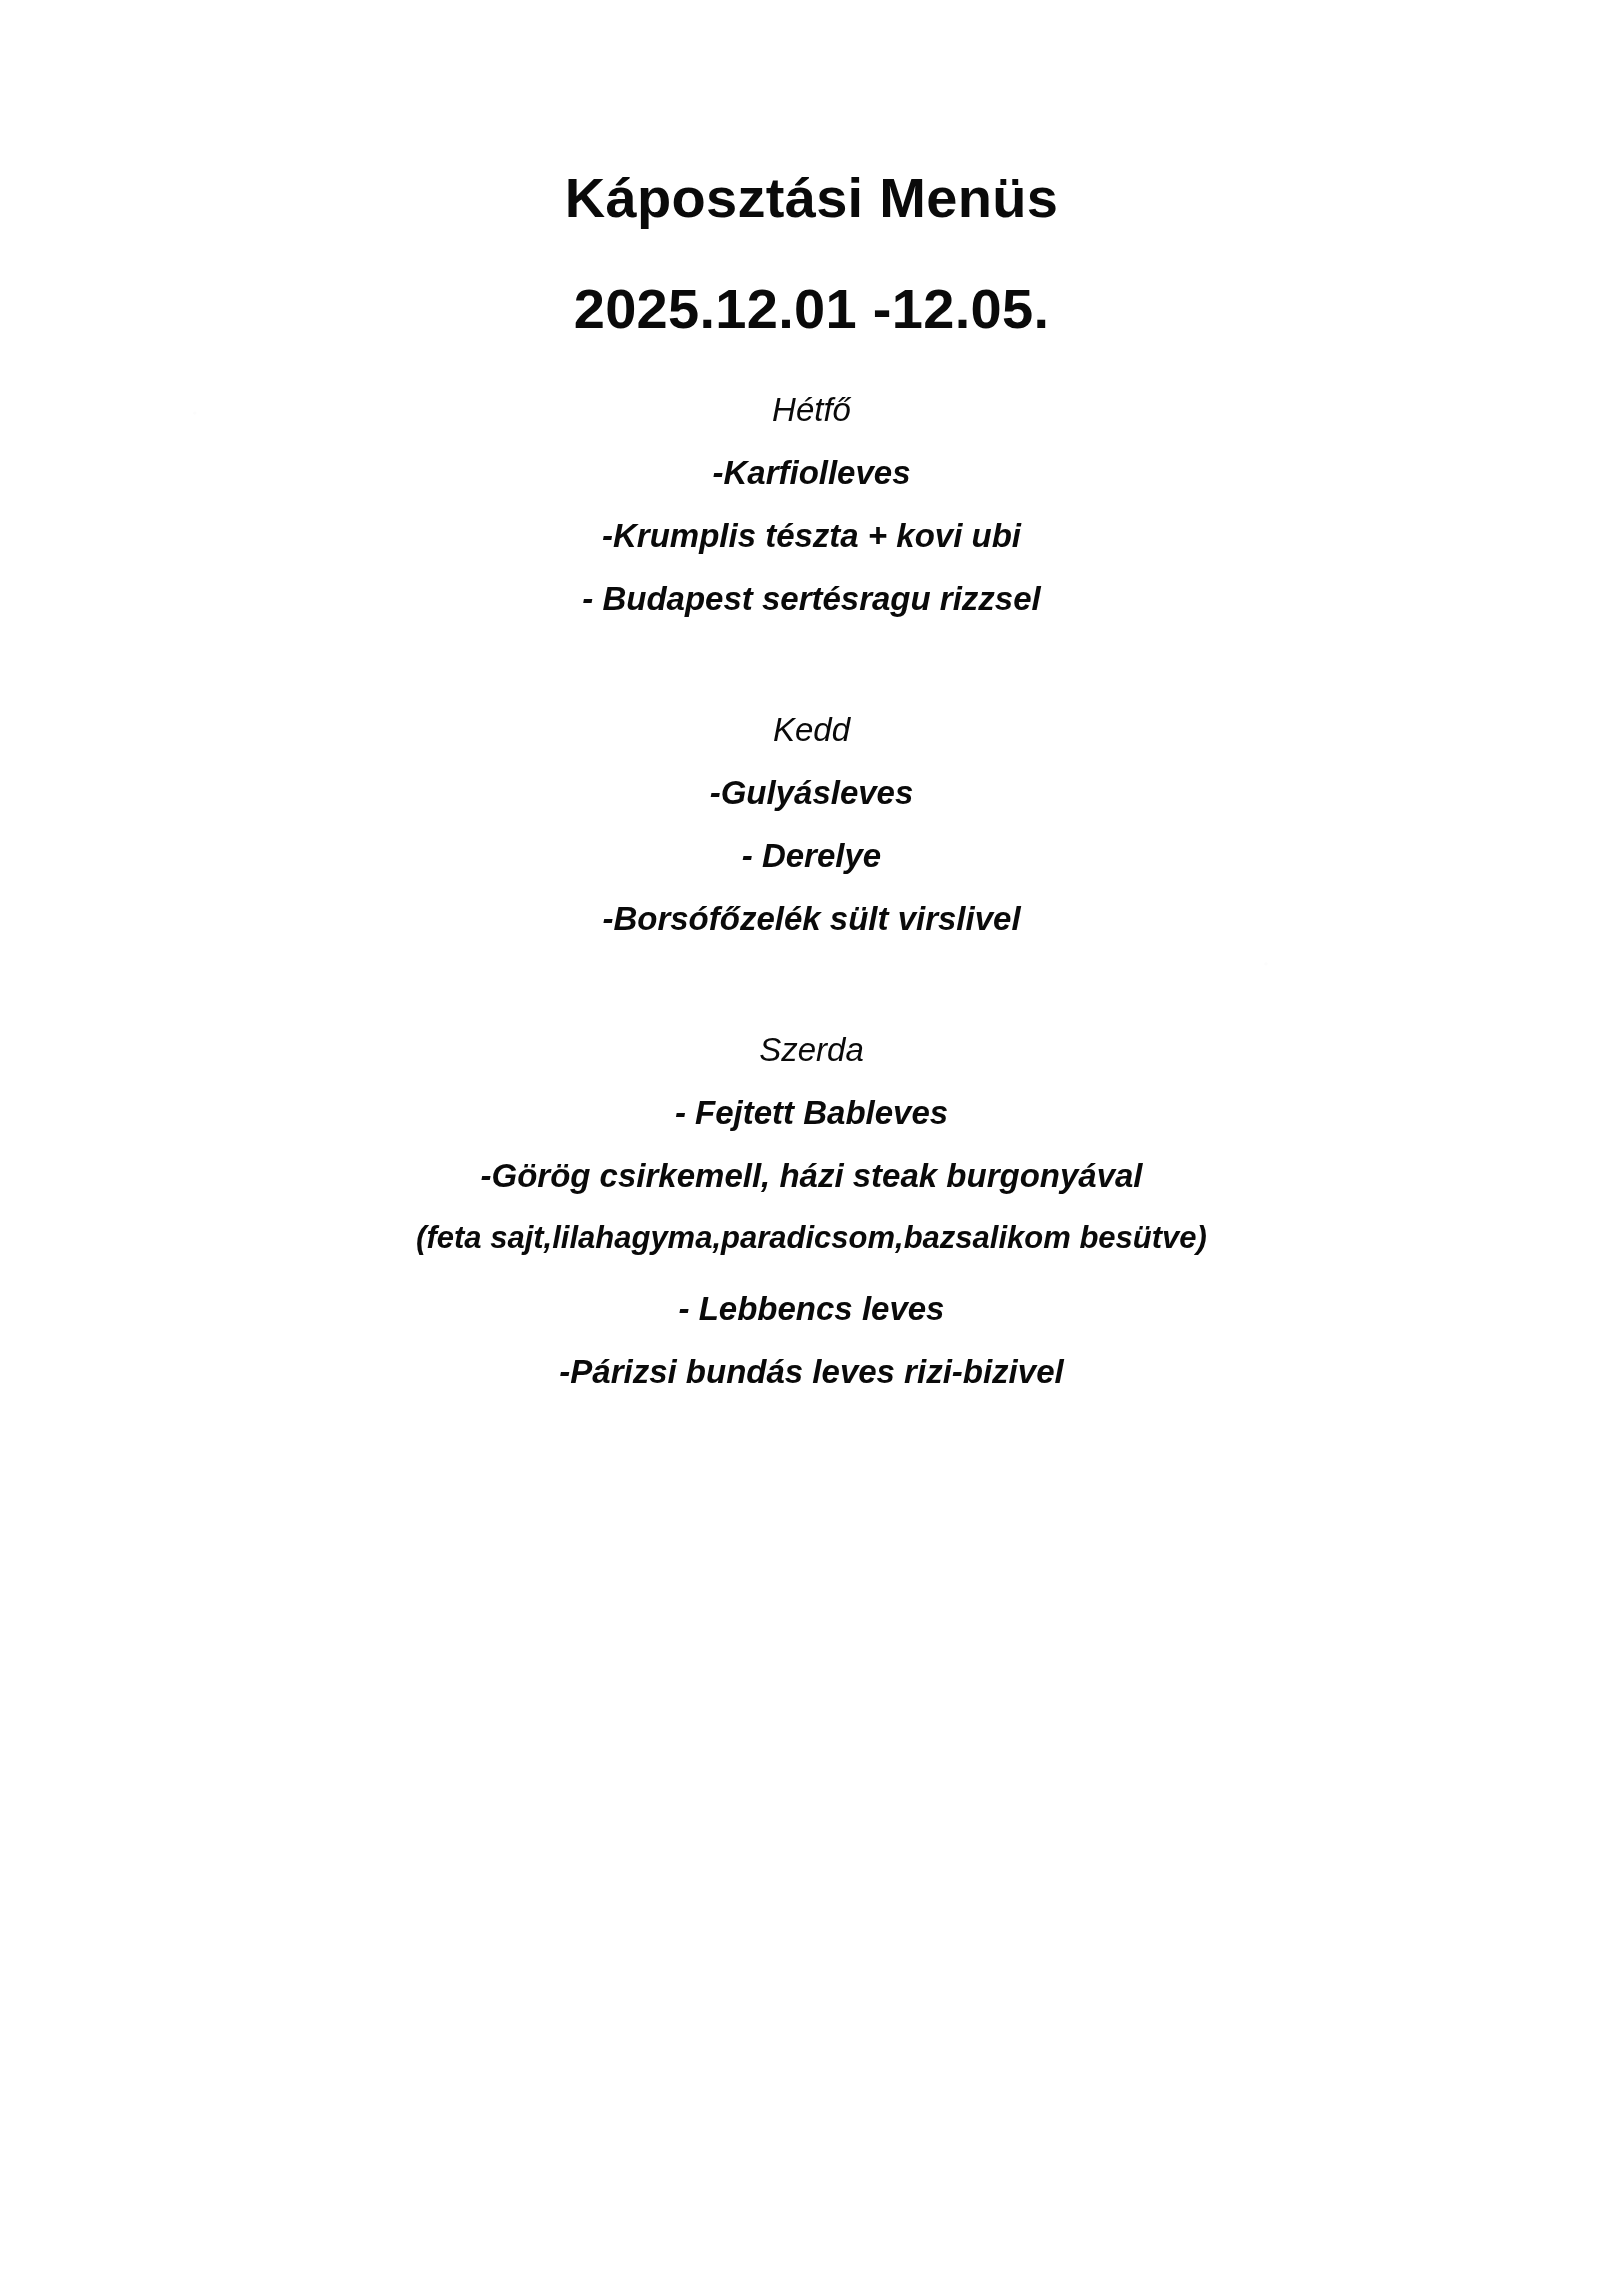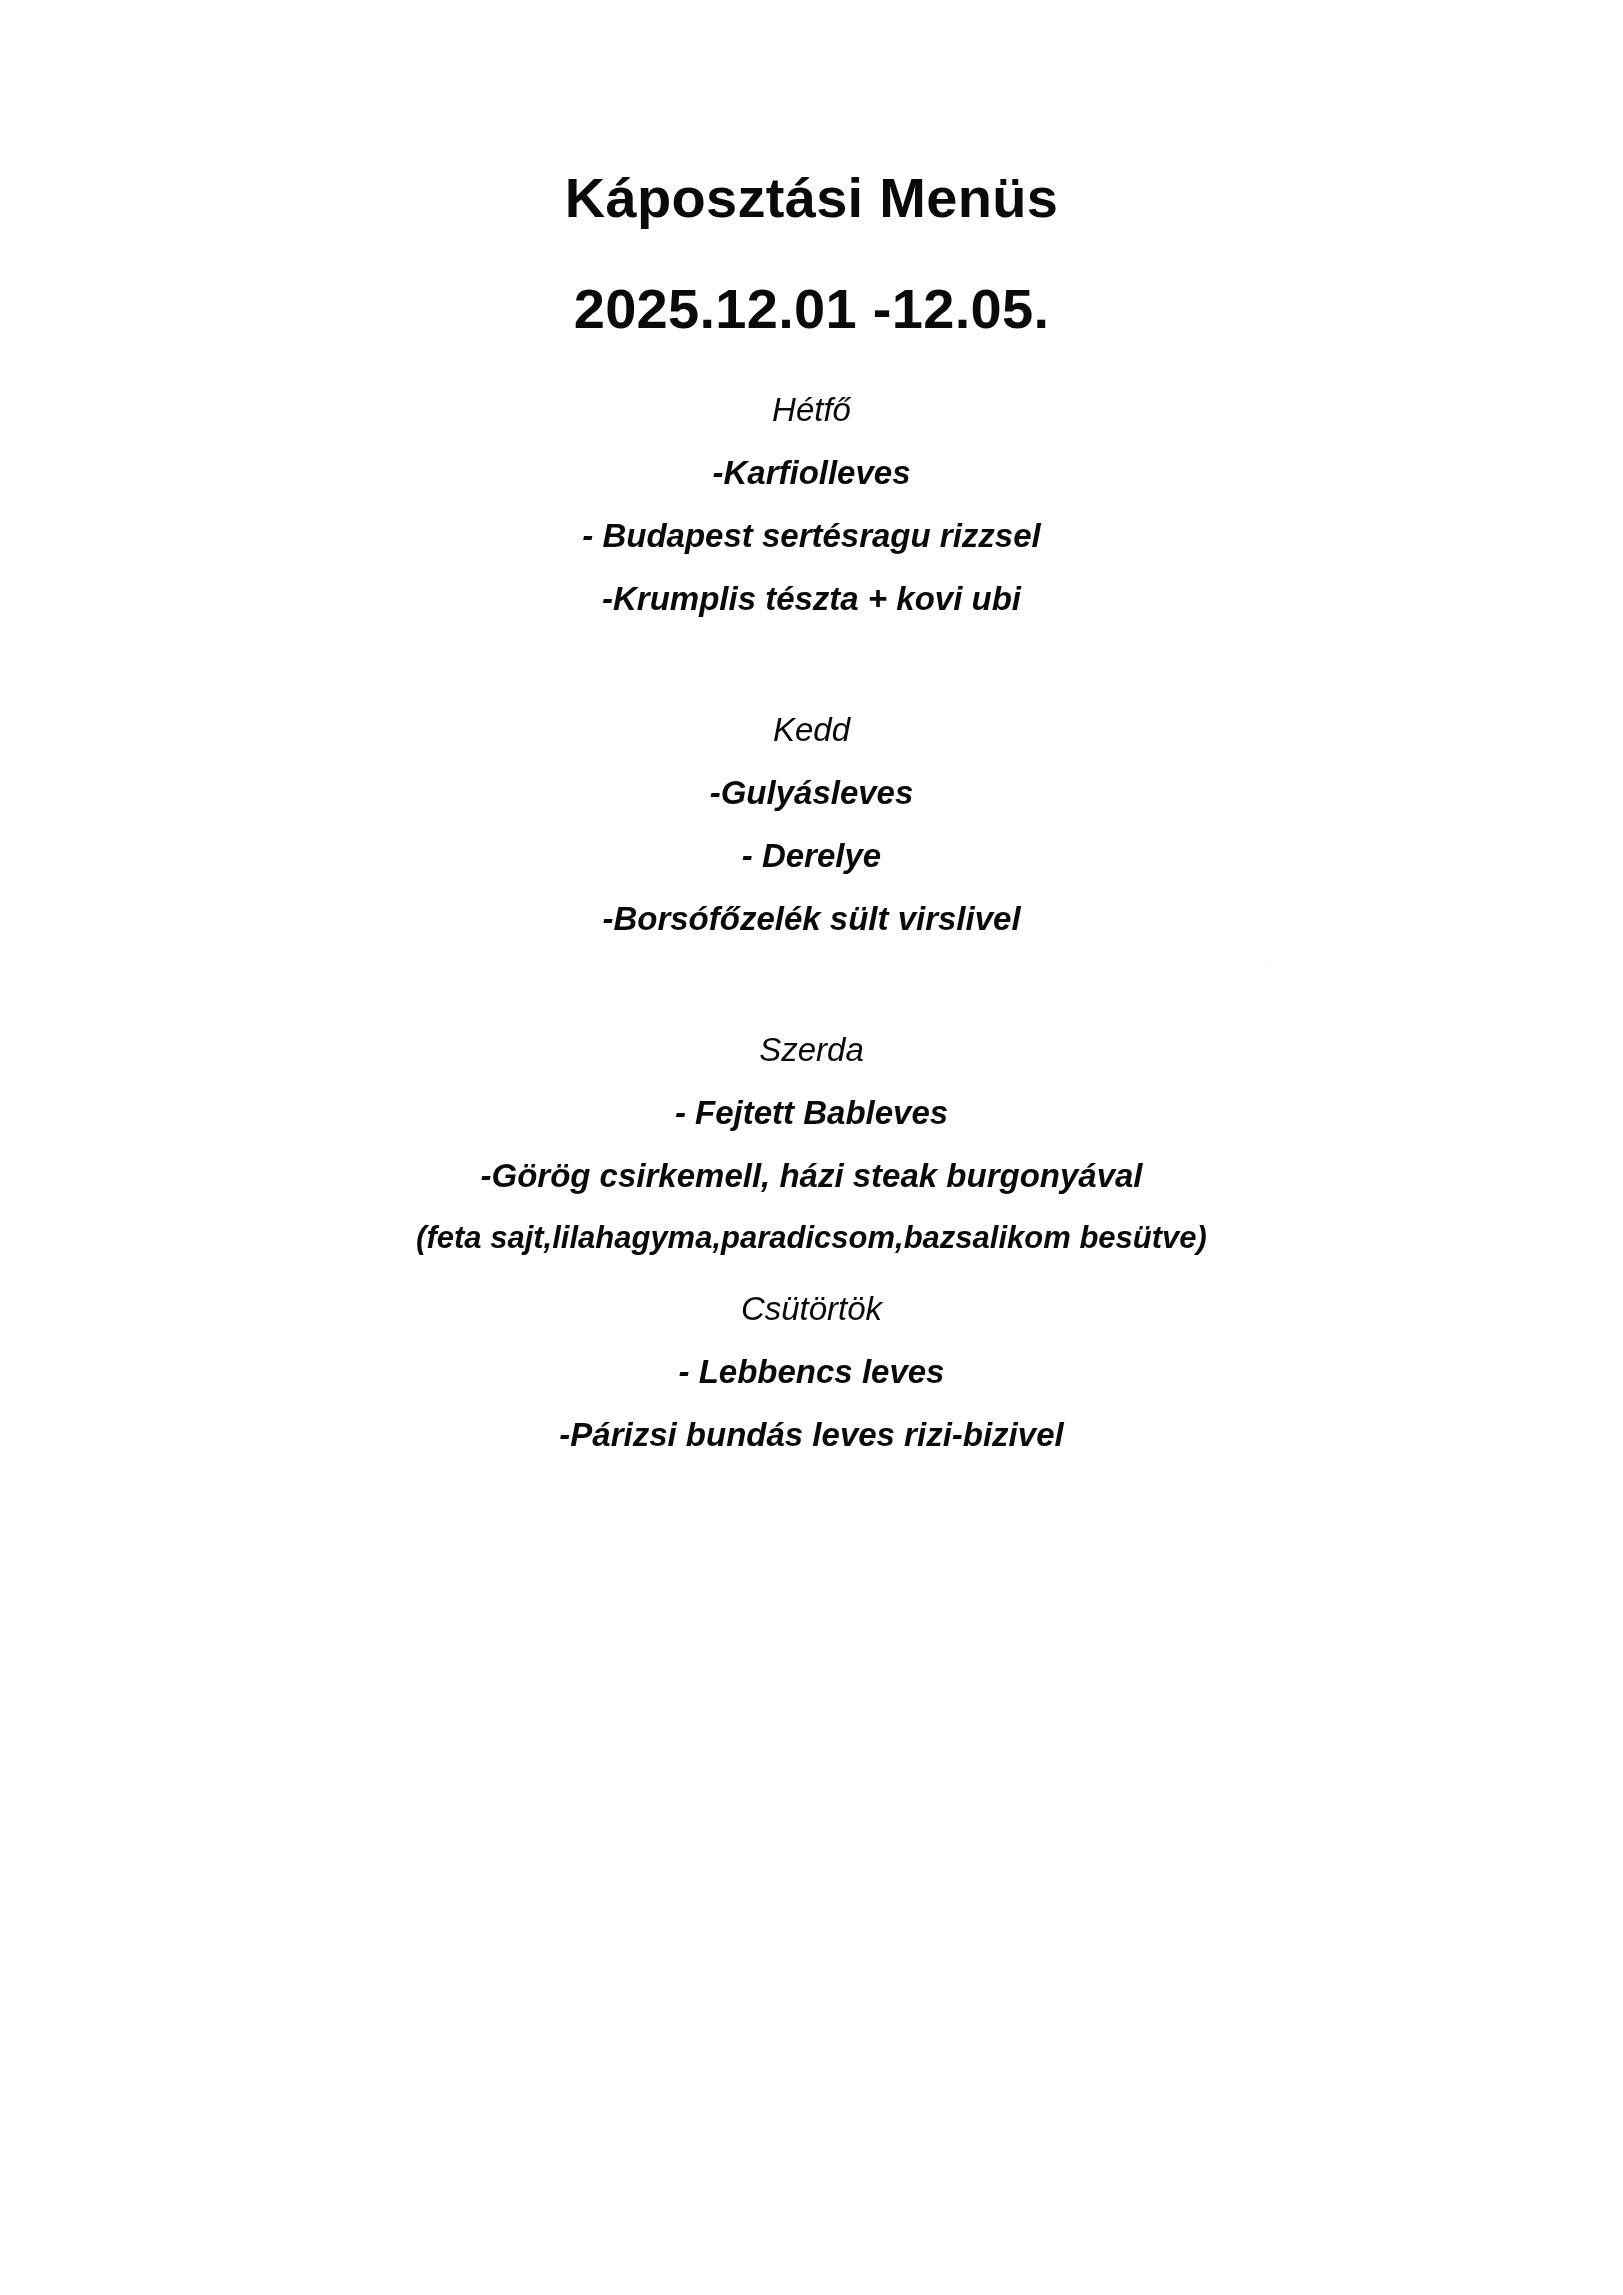--- a/index.html
+++ b/index.html
@@ -103,22 +103,22 @@
     <div class="title-block">
       <h1 class="doc-title">Káposztási Menüs</h1>
       <h2 class="doc-subtitle">2025.12.01 -12.05.</h2>
     </div>
 
     <div class="days">
 
       <div class="day-block">
         <div class="day-name">Hétfő</div>
         <div class="dish">-Karfiolleves</div>
+        <div class="dish">-Krumplis tészta + kovi ubi</div>
         <div class="dish">- Budapest sertésragu rizzsel</div>
-        <div class="dish">-Krumplis tészta + kovi ubi</div>
       </div>
 
       <div class="gap-lg"></div>
 
       <div class="day-block">
         <div class="day-name">Kedd</div>
         <div class="dish">-Gulyásleves</div>
         <div class="dish">- Derelye</div>
         <div class="dish">-Borsófőzelék sült virslivel</div>
       </div>
@@ -128,21 +128,20 @@
       <div class="day-block">
         <div class="day-name">Szerda</div>
         <div class="dish">- Fejtett Bableves</div>
         <div class="dish">-Görög csirkemell, házi steak burgonyával</div>
         <div class="dish wide">(feta sajt,lilahagyma,paradicsom,bazsalikom besütve)</div>
       </div>
 
       <div class="gap-sm"></div>
 
       <div class="day-block">
-        <div class="day-name">Csütörtök</div>
         <div class="dish">- Lebbencs leves</div>
         <div class="dish">-Párizsi bundás leves rizi-bizivel</div>
       </div>
 
       <div class="gap-lg"></div>
 
 
     </div>
   </div>
 </div>

